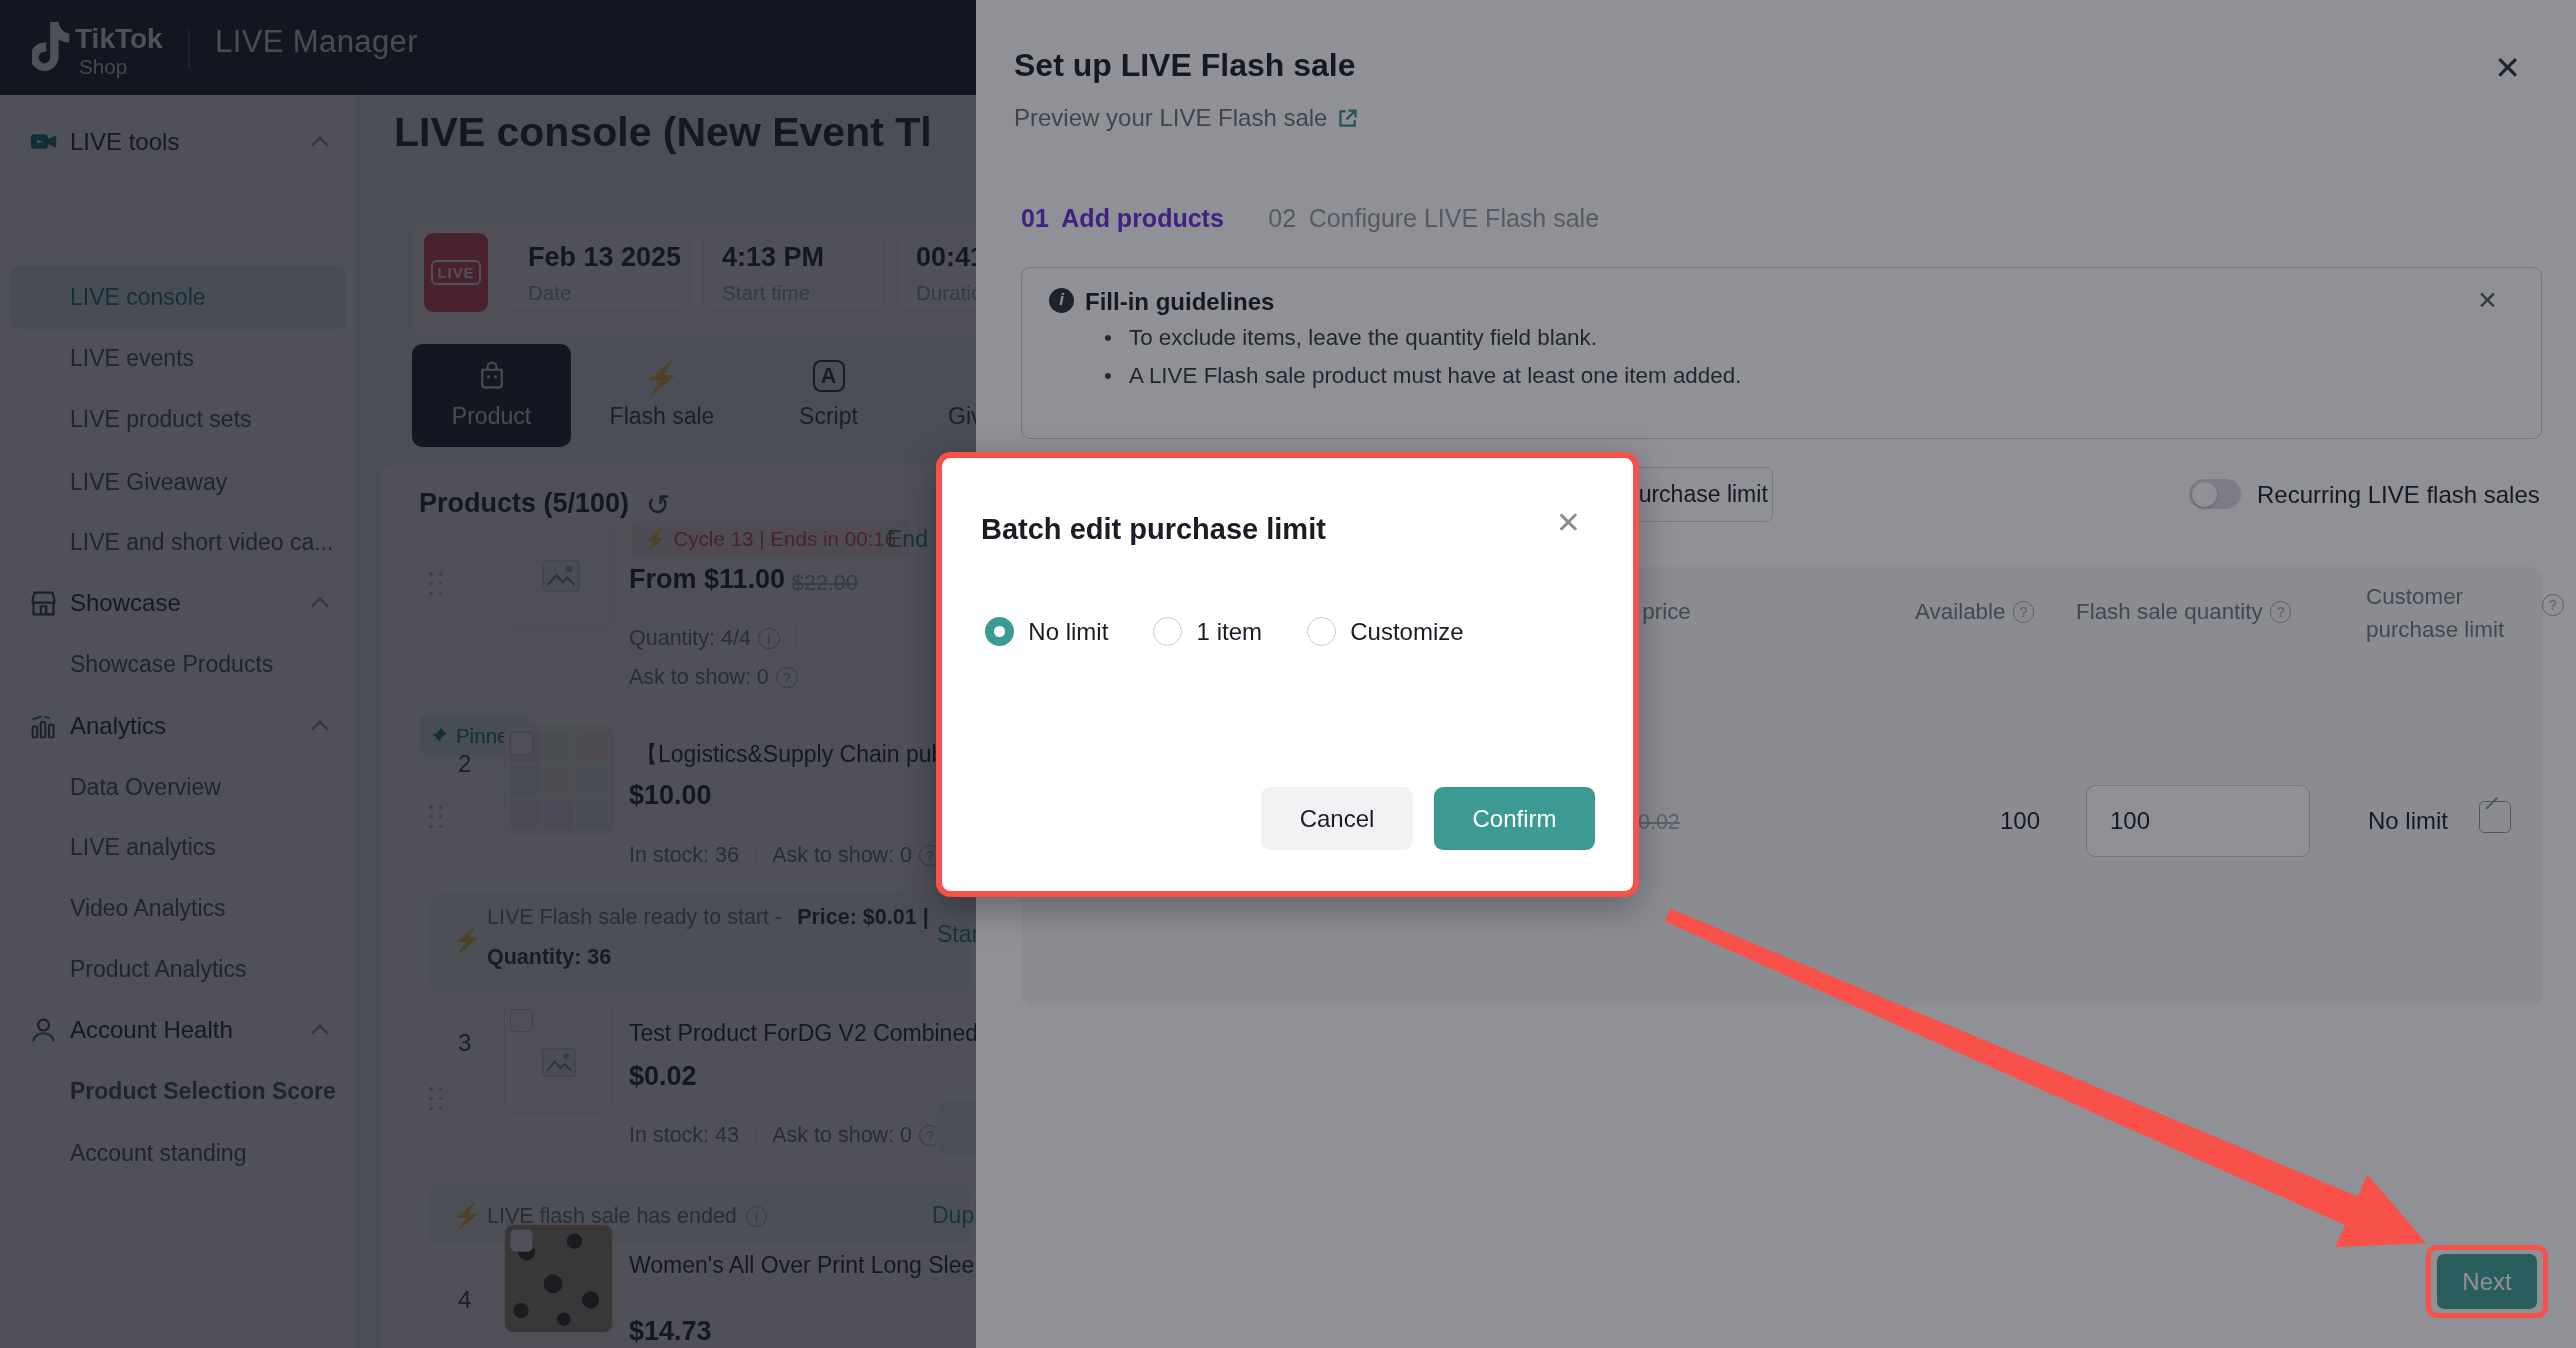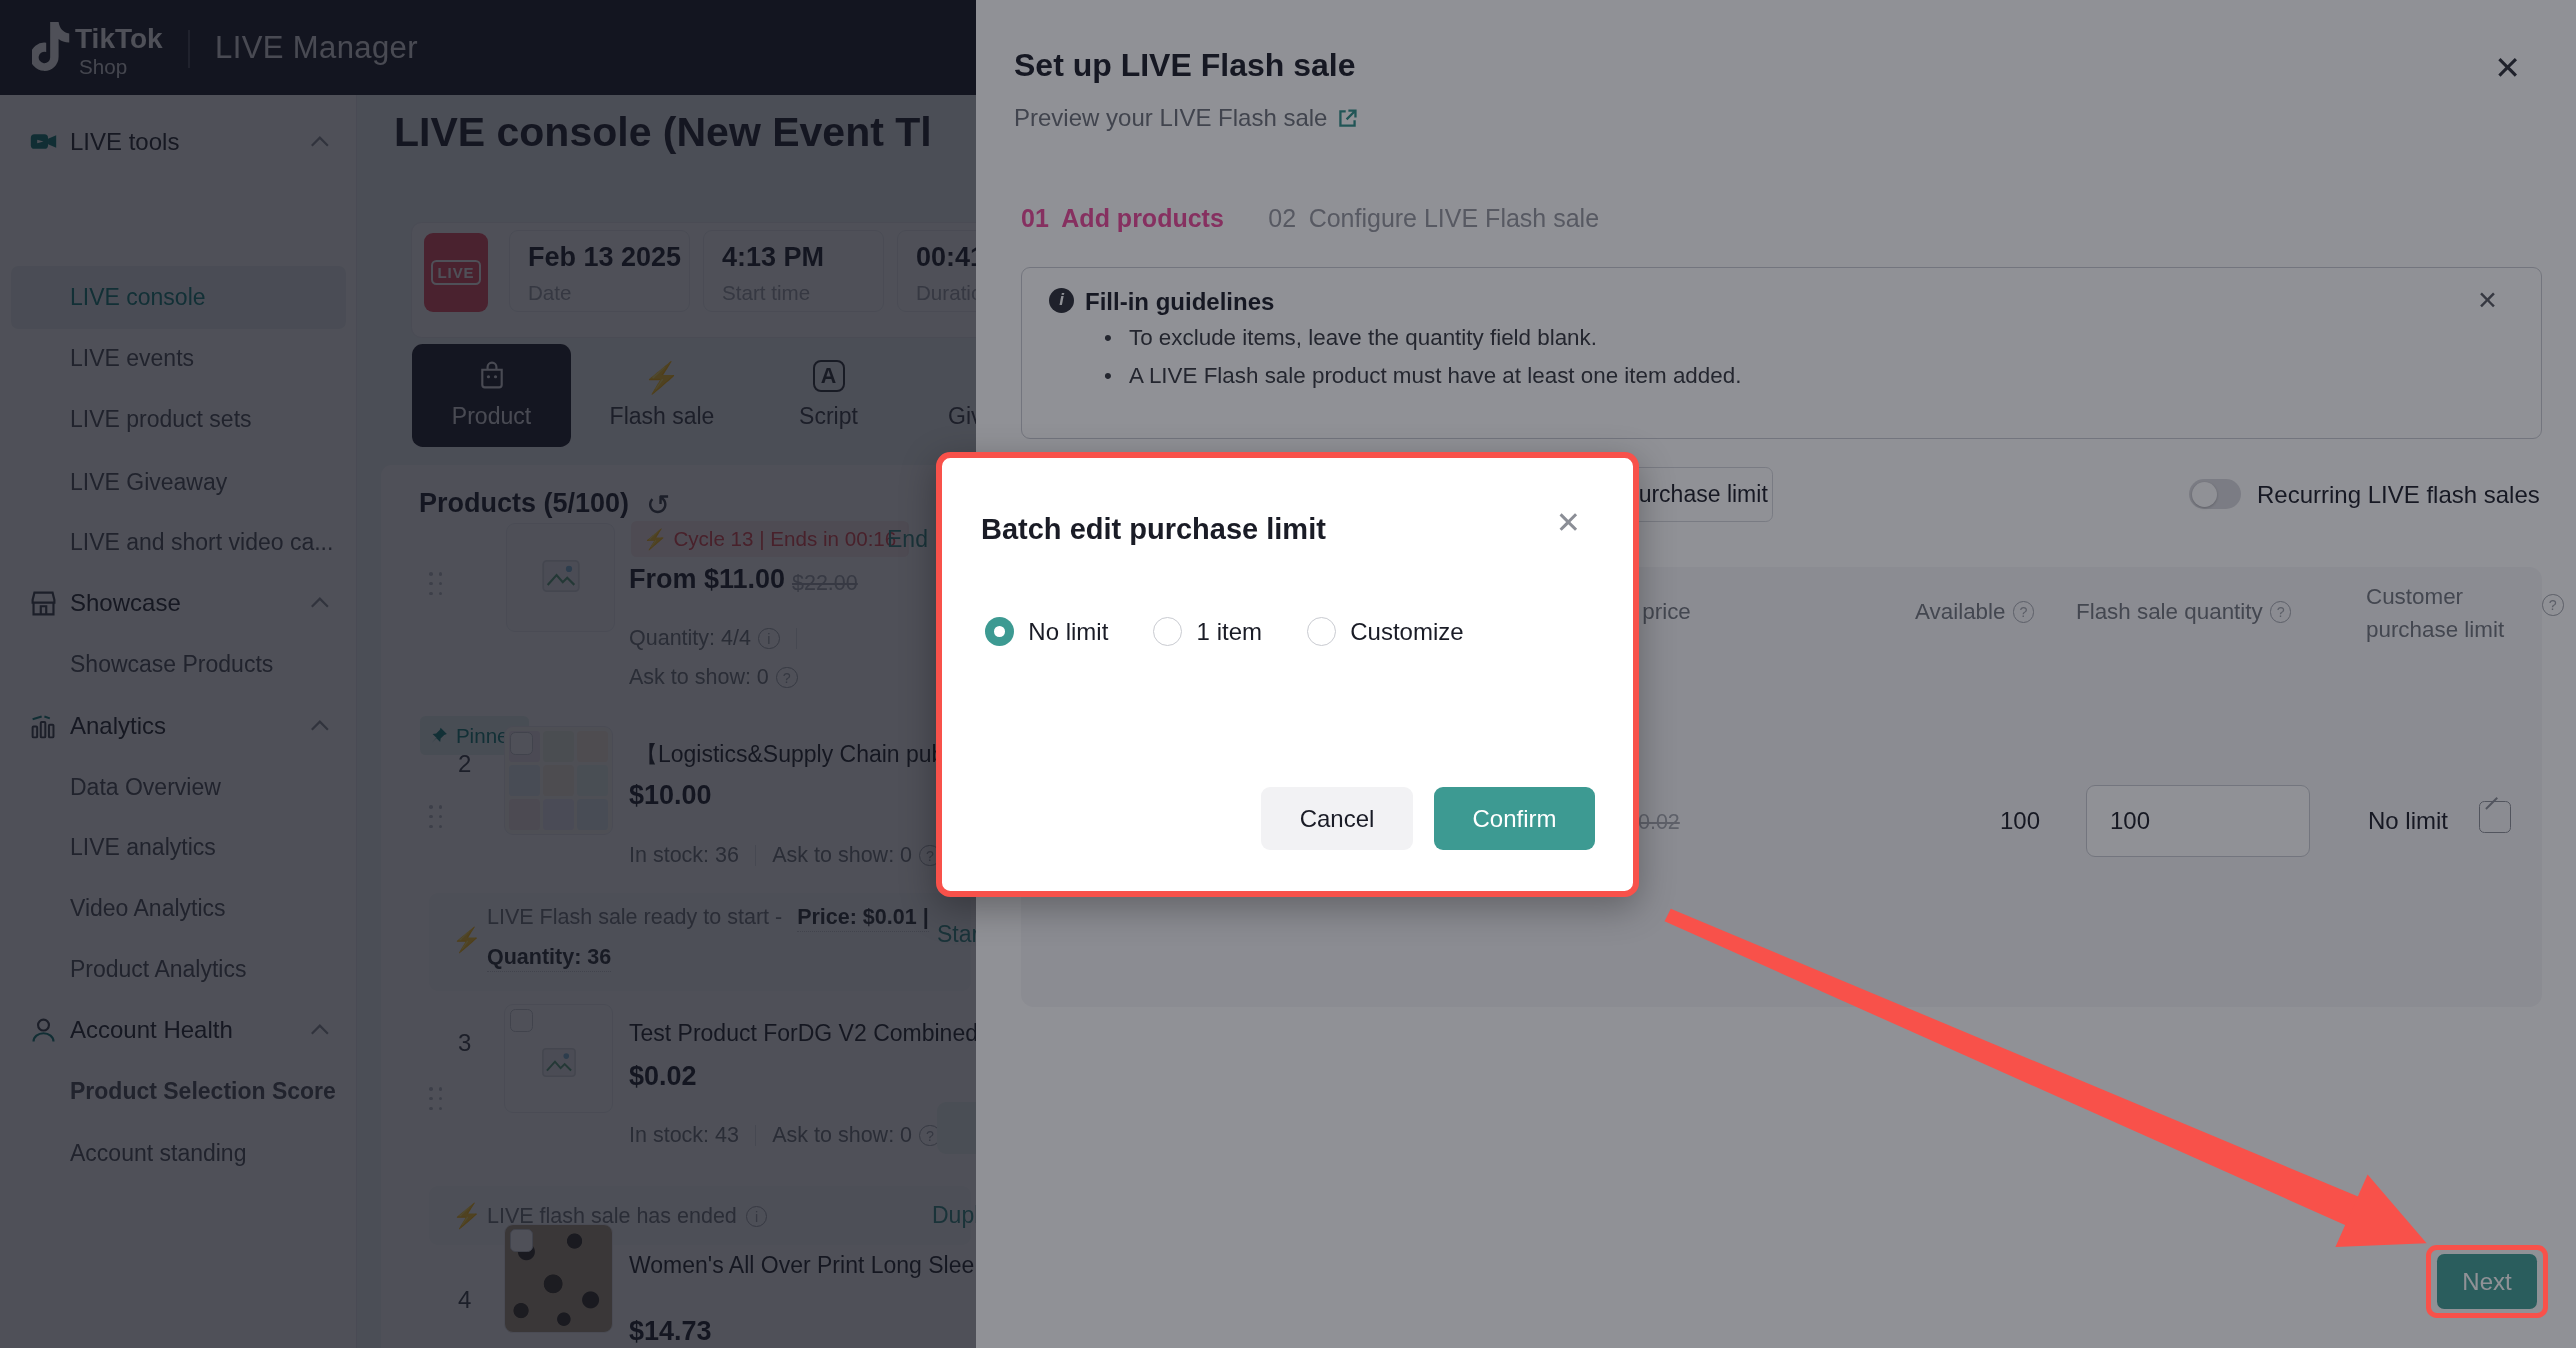--- a/index.html
+++ b/index.html
@@ -7,21 +7,21 @@
   body { font-family:"Liberation Sans", sans-serif; }
   #app { position:relative; width:2576px; height:1349px; overflow:hidden; background:#f3f4f6; }
   .abs { position:absolute; }
   svg { display:block; }
 
   
   .top-header { left:0; top:0; width:2576px; height:95px; background:#161823; z-index:1; }
   .brand-top { left:75px; top:23px; color:#fff; font-size:28px; font-weight:bold; }
   .brand-bottom { left:79px; top:55px; color:#d8d8dc; font-size:20.6px; }
   .hdr-divider { left:188px; top:29.5px; width:1.8px; height:38px; background:#4a4c58; }
-  .app-title { left:215px; top:30px; color:#e9e9ec; font-size:31px; font-weight:500; letter-spacing:0.4px; }
+  .app-title { left:215px; top:24px; color:#e9e9ec; font-size:31px; font-weight:500; letter-spacing:0.4px; }
 
   
   .sidebar { left:0; top:95px; width:357px; height:1254px; background:#ffffff; border-right:0.9px solid #e9e9ee; z-index:1; }
   .side-row { position:absolute; left:0; width:357px; height:54px; display:flex; align-items:center; cursor:pointer; }
   .side-icon { position:absolute; left:29px; width:29px; height:29px; }
   .side-sec-label { position:absolute; left:70px; font-size:24px; color:#22242c; font-weight:500; white-space:nowrap; }
   .side-item-label { position:absolute; left:70px; font-size:23px; color:#4c4f58; white-space:nowrap; }
   .side-chevron { position:absolute; right:27px; top:50%; margin-top:-7.2px; }
   .side-selected { position:absolute; left:10.7px; top:171px; width:335px; height:63px; background:#eef0f3; border-radius:7.2px; }
   .side-selected-label { color:#11807a !important; }
@@ -78,21 +78,21 @@
   
   .drawer-dim { left:0; top:0; width:2576px; height:1349px; background:rgba(19,21,31,0.52); z-index:10; }
   .modal-dim { left:0; top:0; width:2576px; height:1349px; background:rgba(19,21,31,0.47); z-index:30; }
 
   
   .drawer { left:976px; top:0; width:1600px; height:1349px; background:#ffffff; z-index:20; }
   .drawer-title { position:absolute; left:38px; top:47px; font-size:32px; font-weight:bold; color:#1a1c26; }
   .drawer-close { position:absolute; right:55px; top:52px; font-size:32px; color:#2a2d36; cursor:pointer; line-height:1; }
   .preview-link { position:absolute; left:38px; top:104px; font-size:24px; color:#6b6f77; display:flex; align-items:center; gap:9px; cursor:pointer; }
   .steps { position:absolute; left:45px; top:204px; font-size:25px; display:flex; gap:12.5px; align-items:baseline; }
-  .step-on { color:#ec4899; font-weight:bold; }
+  .step-on { color:#6d28d9; font-weight:bold; }
   .step-off { color:#94969e; }
   .guide-box { position:absolute; left:45px; top:267px; width:1521px; height:172px; border:1.8px solid #c9cbd1; border-radius:9px; }
   .guide-info { position:absolute; left:27px; top:19.7px; width:25px; height:25px; border-radius:50%; background:#2a2d36; color:#fff; font-size:17px; font-weight:bold; display:flex; align-items:center; justify-content:center; font-style:italic; }
   .guide-title { position:absolute; left:63px; top:19.7px; font-size:24px; font-weight:bold; color:#1a1c26; }
   .guide-close { position:absolute; right:43px; top:18px; font-size:25px; color:#55585f; cursor:pointer; }
   .guide-bullet { position:absolute; left:107px; font-size:22.4px; color:#33363d; }
   .guide-bullet::before { content:"•"; position:absolute; left:-25px; color:#33363d; }
   .batch-btn { position:absolute; left:536px; top:467px; width:261px; height:55px; background:#fff; border:1.8px solid #d4d6db; border-radius:7.2px; font-size:23px; color:#1a1c26; display:flex; align-items:center; justify-content:center; cursor:pointer; white-space:nowrap; }
   .toggle { position:absolute; left:1213px; top:479px; width:52px; height:30px; background:#d8d8dd; border-radius:15px; cursor:pointer; }
   .toggle-knob { position:absolute; left:2.7px; top:2.7px; width:25px; height:25px; background:#fff; border-radius:50%; box-shadow:0 0.9px 2.7px rgba(0,0,0,0.25); }

